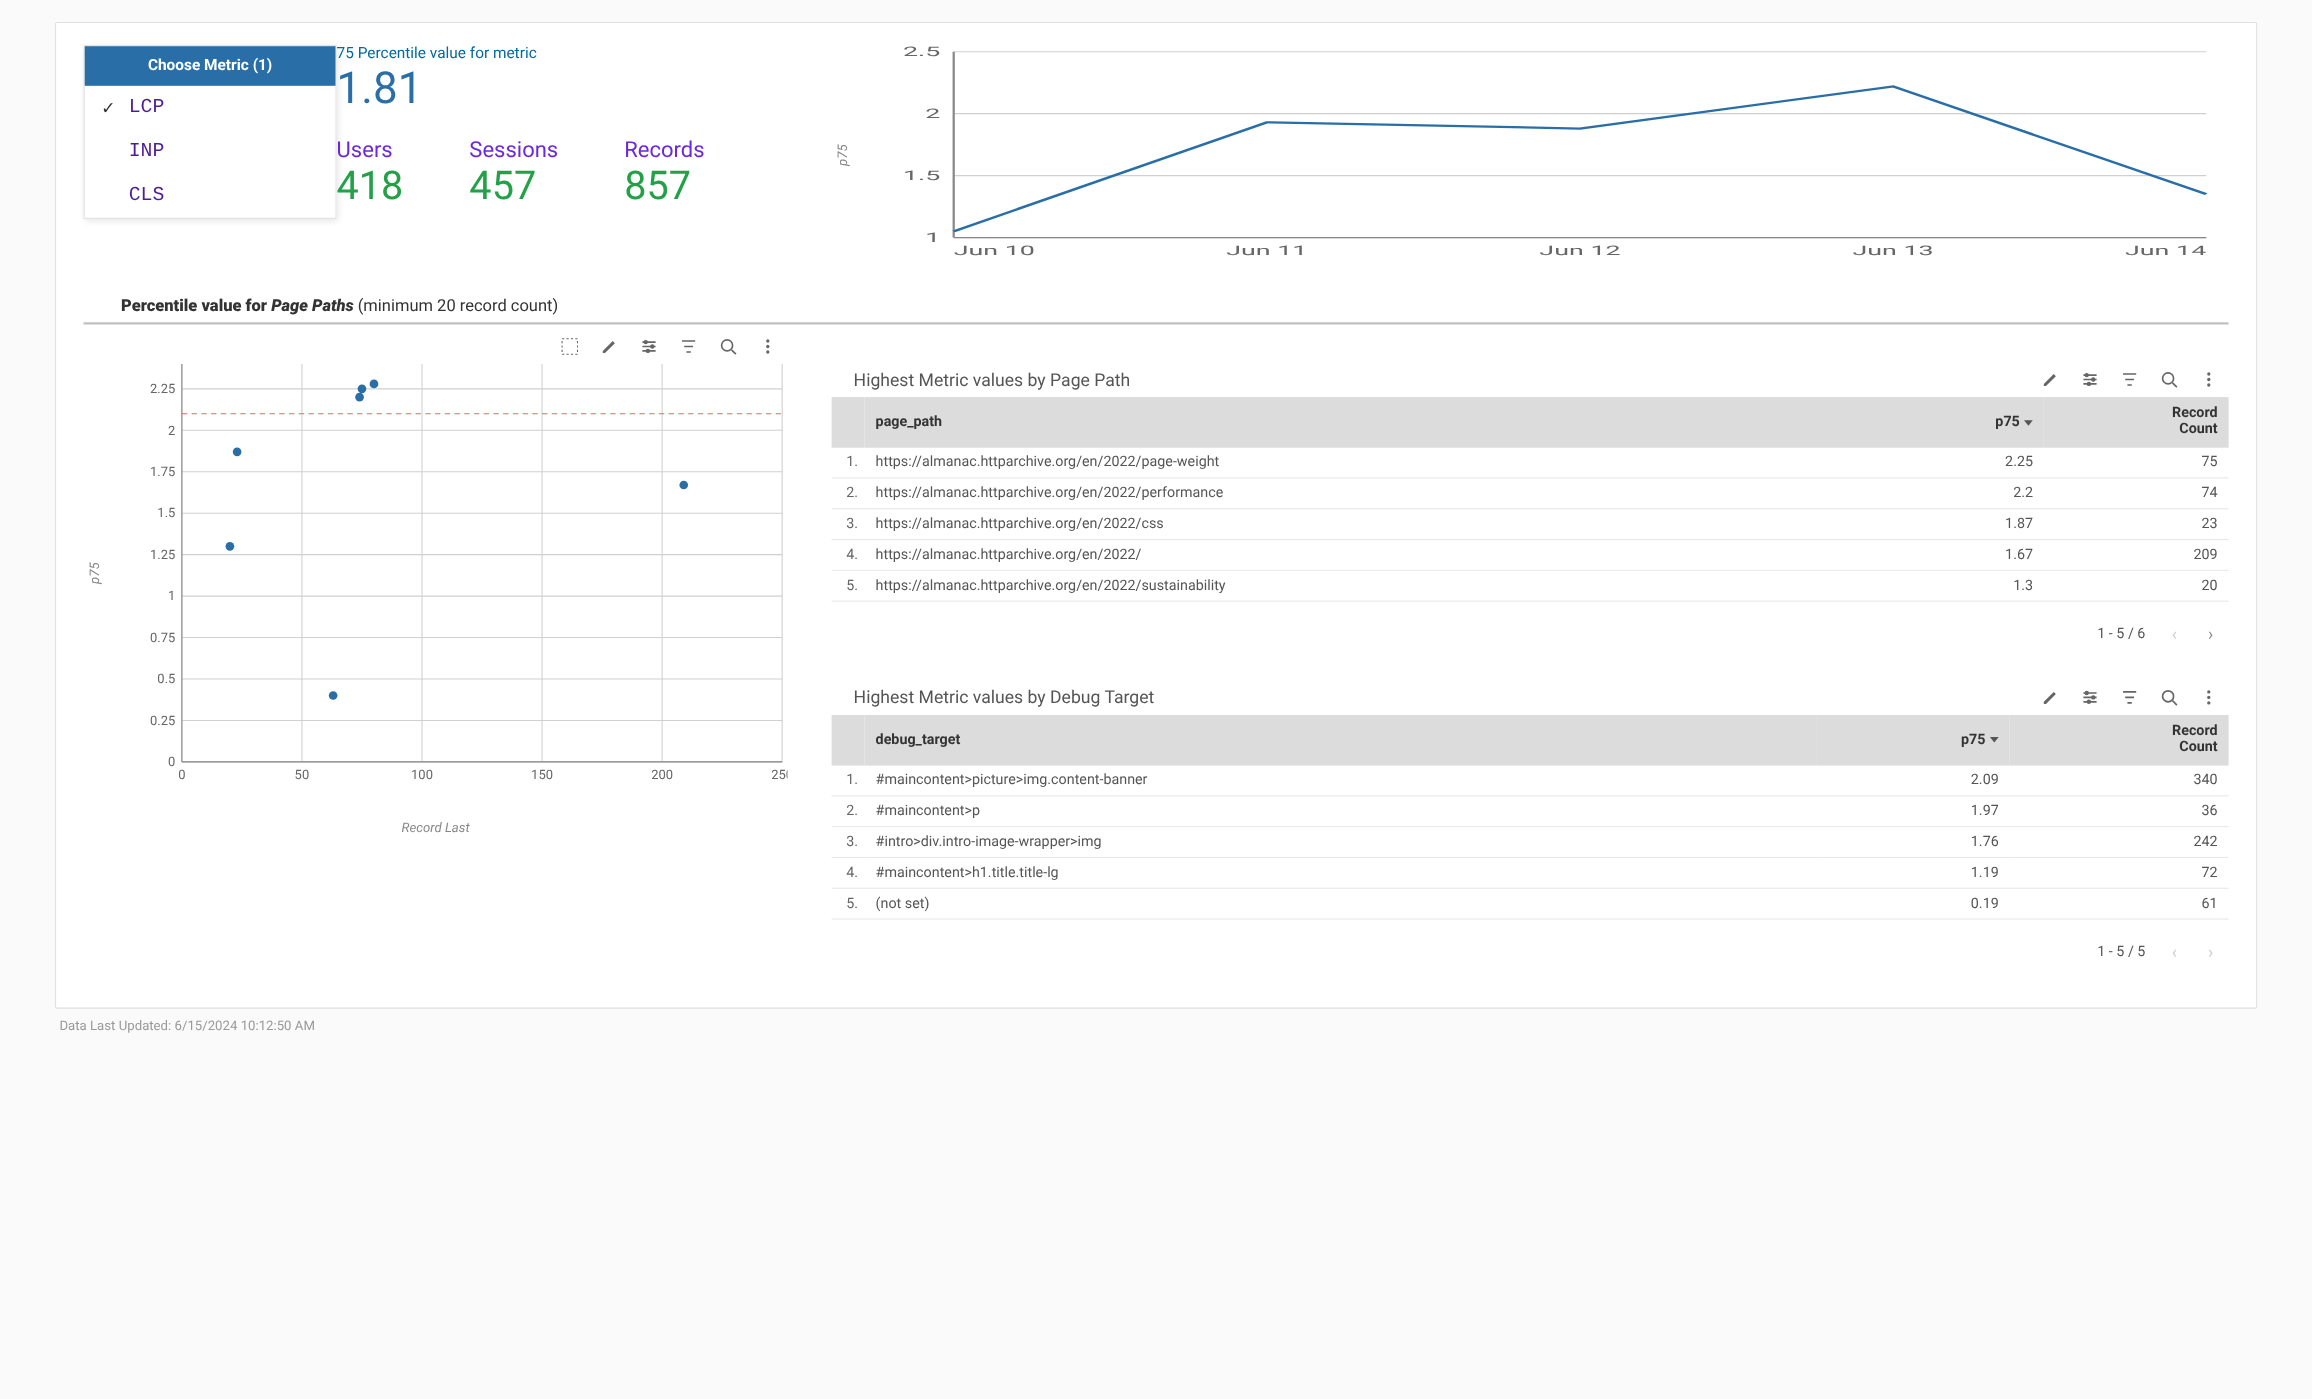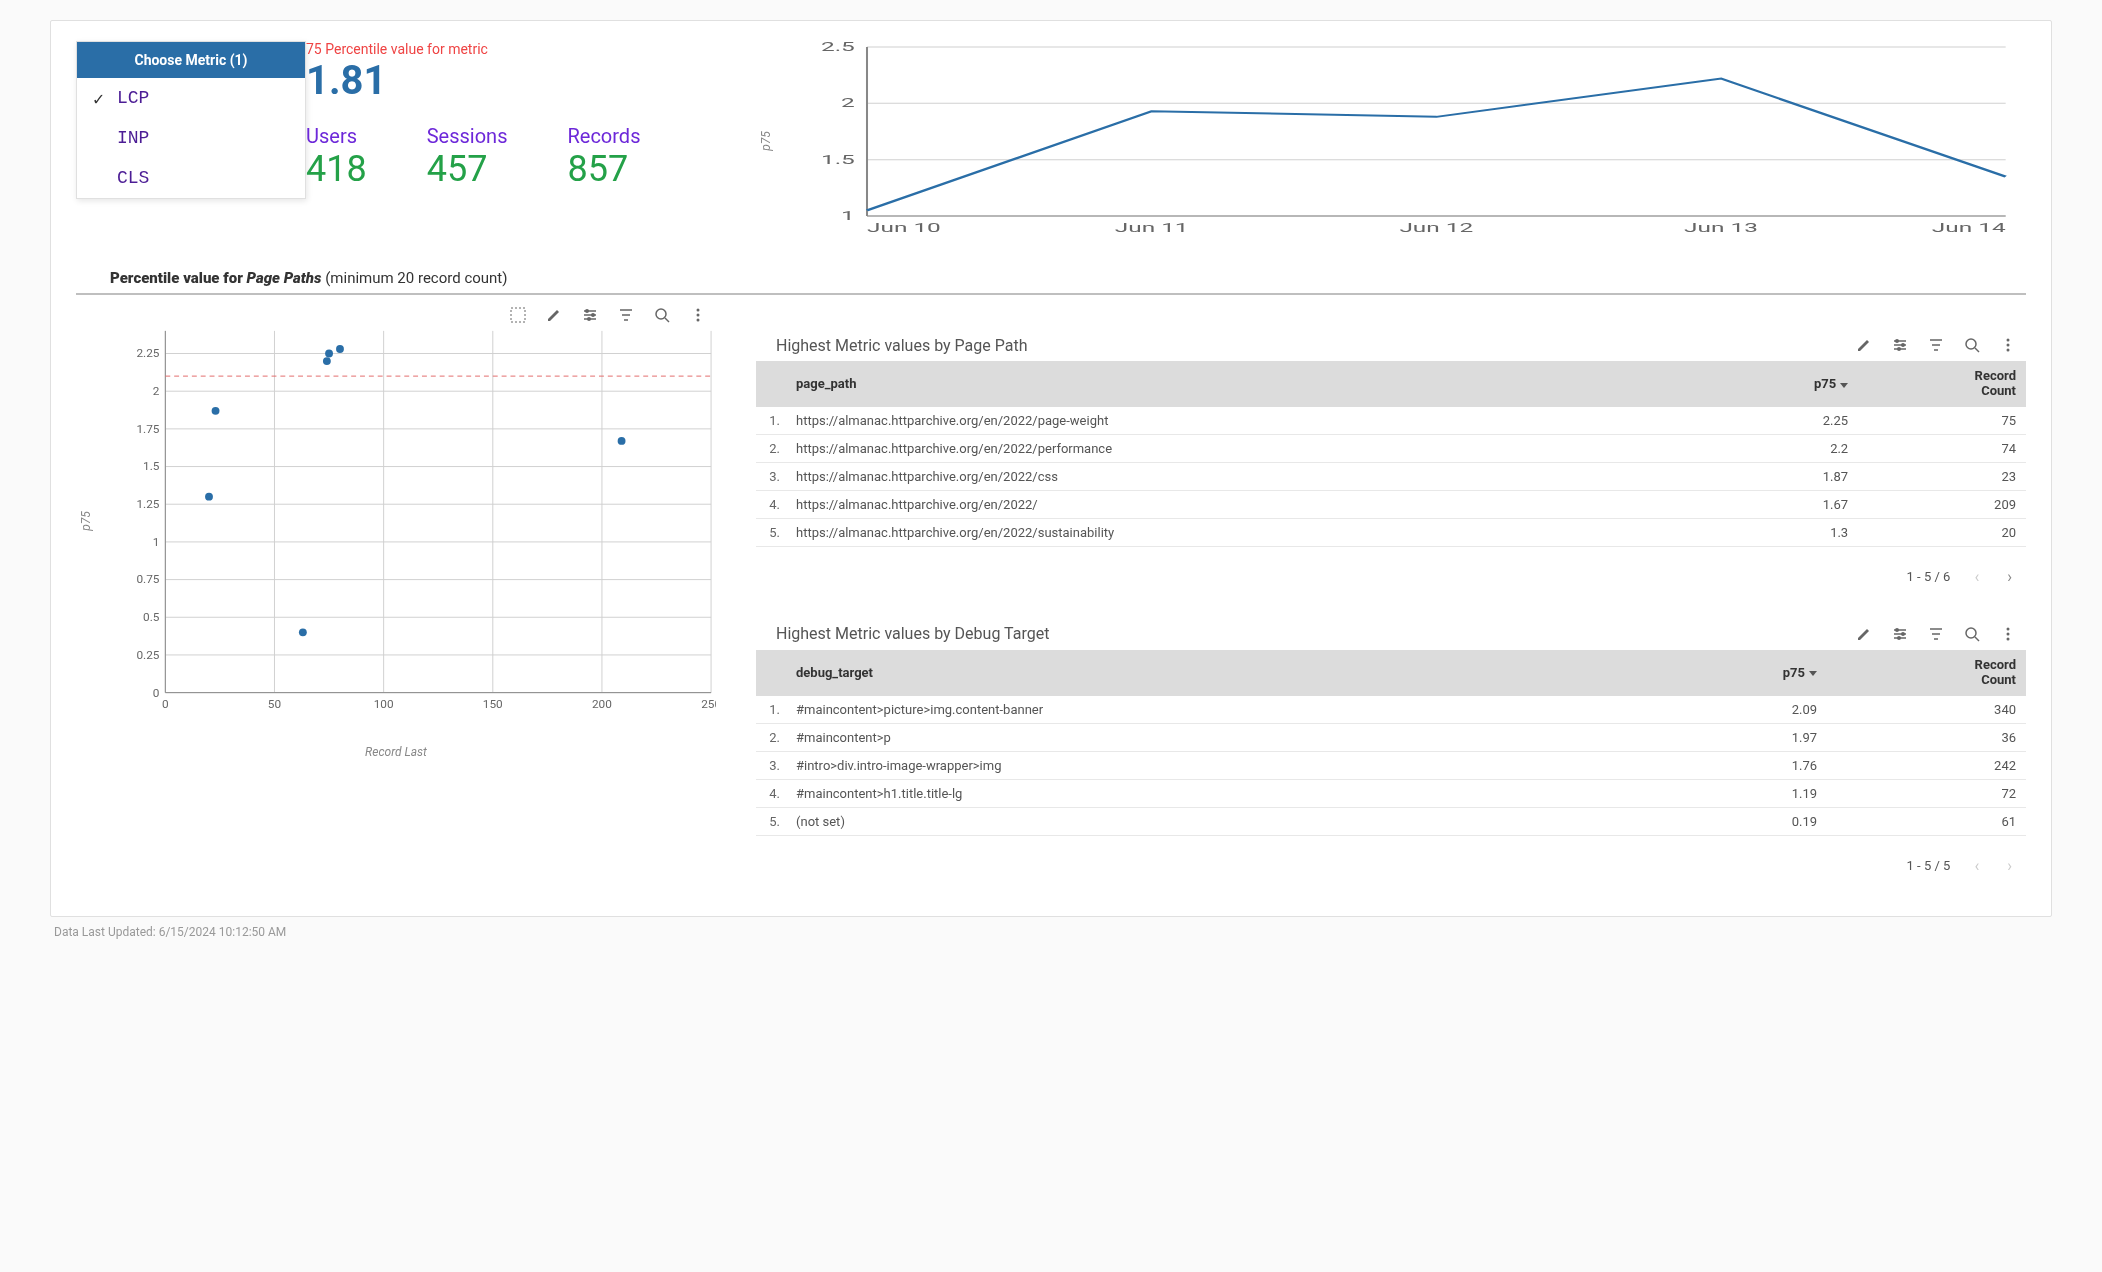--- a/index.html
+++ b/index.html
@@ -82,22 +82,22 @@
   .metric-item.selected::before {
     content: "✓";
     position: absolute;
     left: 16px;
     top: 10px;
     color: #333;
     font-weight: bold;
   }
   .stats-wrap { flex: 1; }
   .stat-block { margin-bottom: 20px; }
-  .stat-label-blue { color: #ef4444; font-size: 14px; }
-  .stat-value-blue { color: #2a6ea7; font-size: 40px; font-weight: 700; }
+  .stat-label-blue { color: #0369a1; font-size: 14px; }
+  .stat-value-blue { color: #2a6ea7; font-size: 40px; font-weight: 400; }
   .stats-row { display: flex; gap: 60px; }
   .stat-label-green { color: #6d28d9; font-size: 20px; }
   .stat-value-green { color: #24a148; font-size: 36px; font-weight: 400; }
 
   .line-chart-wrap {
     flex: 1;
     position: relative;
     height: 200px;
     padding-left: 50px;
   }

